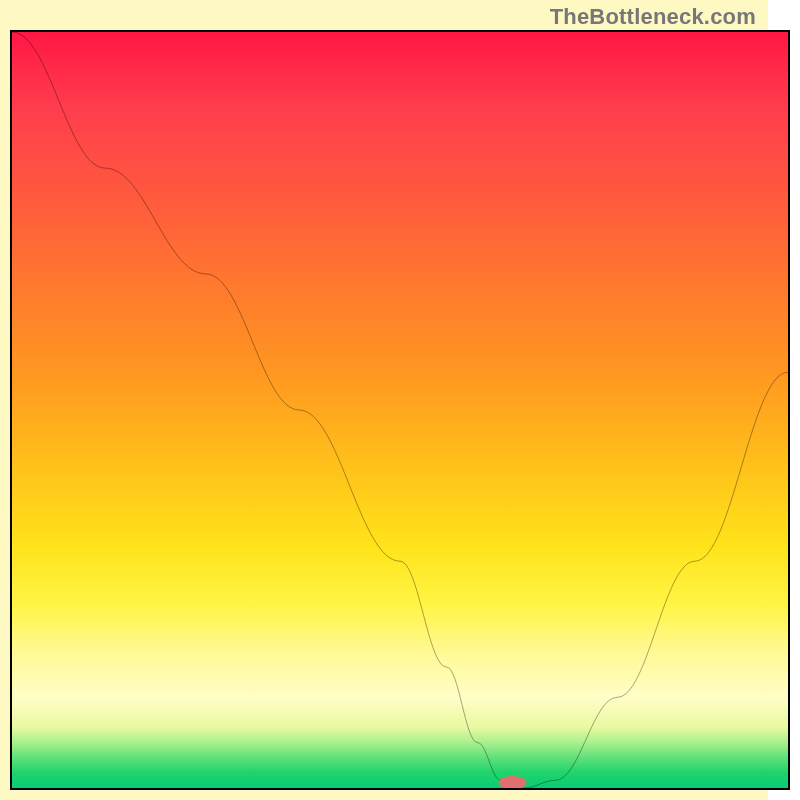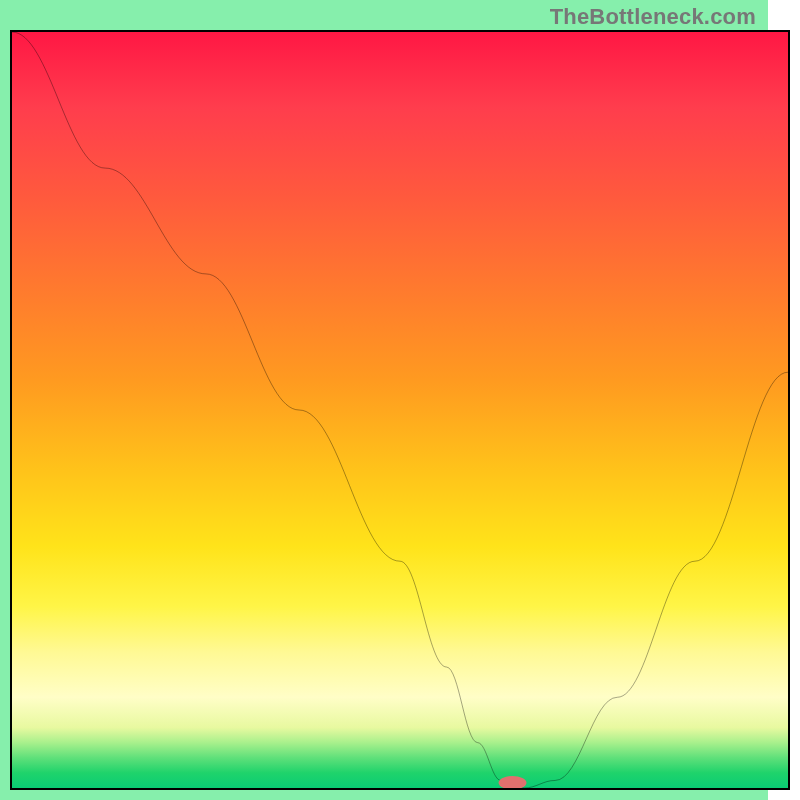--- a/index.html
+++ b/index.html
@@ -7,21 +7,21 @@
     padding: 0;
     width: 800px;
     height: 800px;
     overflow: hidden;
     font-family: Arial, Helvetica, sans-serif;
   }
   .chart-container {
     position: relative;
     width: 768px;
     height: 800px;
-    background: #86efac;
+    background: #fef9c3;
   }
   .plot-area {
     position: absolute;
     left: 10px;
     top: 30px;
     width: 780px;
     height: 760px;
     border: 2px solid #000;
     box-sizing: border-box;
     overflow: hidden;

